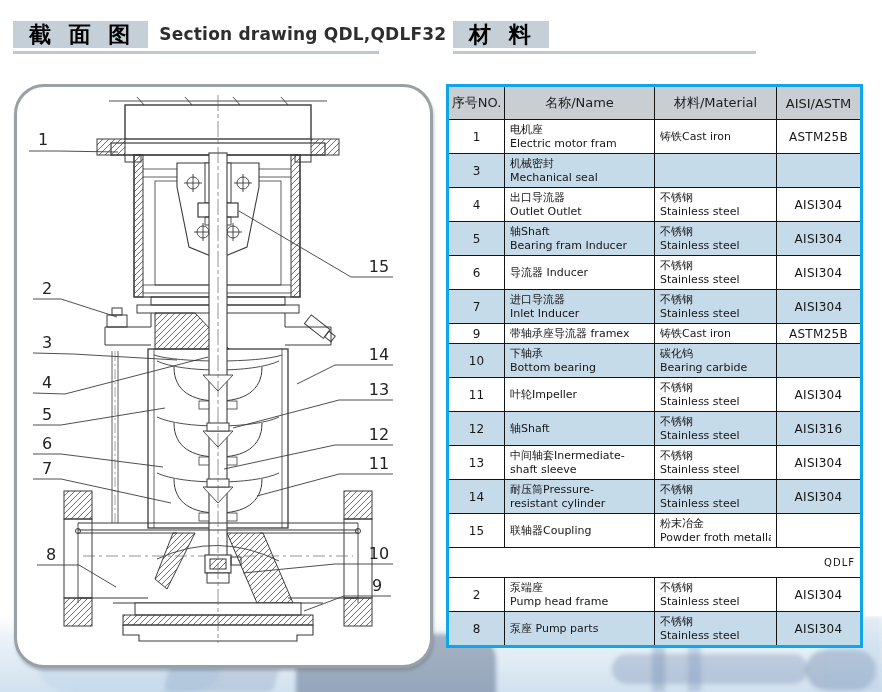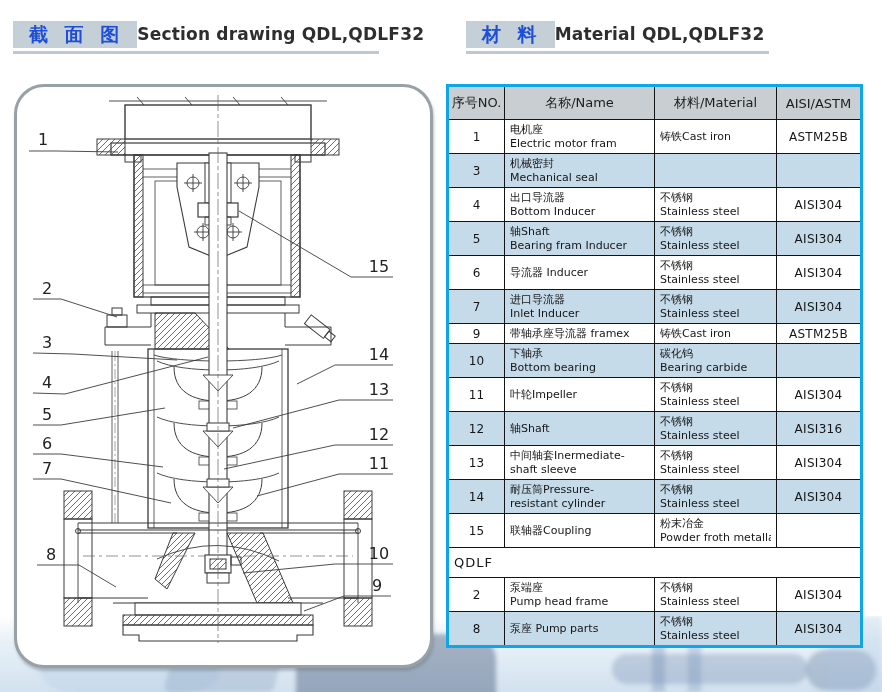--- a/index.html
+++ b/index.html
@@ -6,46 +6,46 @@
   body{
     width:882px;height:692px;position:relative;overflow:hidden;
     background:#ffffff;
     font-family:"DejaVu Sans","Liberation Sans",sans-serif;
     color:#222;
   }
   
   .hdr{position:absolute;top:17px;height:34px;border-bottom:3px solid var(--underline,#bcc9d3);
        display:flex;align-items:center;}
   .hdr-left{left:13px;width:366px;}
-  .hdr-right{left:466px;width:303px;}
-  .badge{display:inline-block;background:var(--badge,#c4cfd7);color:#1d4ed8;
-         font-size:19px;font-weight:bold;letter-spacing:5px;
+  .hdr-right{left:453px;width:303px;}
+  .badge{display:inline-block;background:var(--badge,#c4cfd7);color:#000000;
+         font-size:22px;font-weight:bold;letter-spacing:5px;
          padding:3px 13px 3px 16px;line-height:21px;white-space:nowrap;}
-  .hdr-title{font-size:17px;font-weight:bold;color:#2e2e2e;margin-left:0;white-space:nowrap;
+  .hdr-title{font-size:17px;font-weight:bold;color:#2e2e2e;margin-left:11px;white-space:nowrap;
              letter-spacing:.2px;}
   
   .panel{position:absolute;left:14px;top:84px;width:413px;height:578px;
          border:3px solid #98a1a6;border-radius:30px;background:#fff;z-index:2;
          box-shadow:1px 3px 3px rgba(110,120,130,.45);}
   .panel svg{display:block;width:100%;height:100%;}
   
   table.parts{position:absolute;left:446px;top:84px;width:414px;z-index:2;
         border-collapse:collapse;background:#fff;table-layout:fixed;}
   table.parts,table.parts td,table.parts th{border:1px solid #141414;}
   table.parts{border:3px solid #0ea5e9;}
   table.parts th{background:var(--hdrgray,#c8ced1);font-weight:normal;font-size:13px;
         height:28px;padding:2px 2px;color:#1c1c1c;}
   table.parts td{padding:2px 5px;font-size:12px;color:#161616;vertical-align:middle;}
   col.c-no{width:57px;} col.c-name{width:150px;} col.c-mat{width:122px;} col.c-aisi{width:85px;}
   td.no,td.aisi{text-align:center;}
   td.aisi{font-size:12.5px;letter-spacing:.3px;}
   tr.shade td{background:var(--rowblue,#c6dbea);}
   .l1{font-size:11px;line-height:15px;white-space:nowrap;overflow:hidden;}
   .l2{font-size:11px;line-height:14px;white-space:nowrap;overflow:hidden;}
-  tr.divider td{text-align:left;font-size:13px;height:25px;letter-spacing:1px;background:#fff;}
+  tr.divider td{text-align:right;font-size:10px;height:25px;letter-spacing:1px;background:#fff;}
   
   .photo{position:absolute;left:0;right:0;bottom:0;height:76px;z-index:0;overflow:hidden;
      background:linear-gradient(180deg,rgba(255,255,255,0) 0%,#eaf2f8 30%,#d2e1ef 100%);}
   .photo .shape{position:absolute;filter:blur(2px);}
   .ph-machine{left:296px;bottom:-6px;width:200px;height:64px;background:rgba(50,72,104,.38);
      border-radius:26px 26px 0 0;}
   .ph-block{left:168px;bottom:0;width:110px;height:38px;background:rgba(96,124,164,.22);
      transform:skewX(-14deg);border-radius:6px;}
   .ph-pipe{left:612px;bottom:8px;width:196px;height:30px;background:rgba(92,120,160,.28);
      border-radius:15px;}
@@ -60,21 +60,20 @@
 </head>
 <body style="--badge: #c4cfd7; --underline: #bcc9d3; --hdrgray: #c8ced1; --rowblue: #c6dbea;">
 
 <div class="hdr hdr-left">
   <span class="badge">截 面 图</span>
   <span class="hdr-title">Section drawing QDL,QDLF32</span>
 </div>
 
 <div class="hdr hdr-right">
   <span class="badge">材 料</span>
-  <span class="hdr-title">Material QDL,QDLF32</span>
 </div>
 
 <div class="panel">
 <svg viewBox="0 0 413 578">
   <defs>
     <pattern id="h" patternUnits="userSpaceOnUse" width="6" height="6">
       <path d="M0,6 L6,0" stroke="#4a4a4a" stroke-width="0.8" fill="none"></path>
     </pattern>
   </defs>
   <g fill="none" stroke="#3b3b3b" stroke-width="1">
@@ -260,21 +259,21 @@
         </td>
         <td class="mat">
           <div class="l1"></div>
         </td>
         <td class="aisi"></td>
       </tr>
       <tr>
         <td class="no">4</td>
         <td class="name">
           <div class="l1">出口导流器</div>
-          <div class="l2">Bottom Inducer</div>
+          <div class="l2">Outlet Outlet</div>
         </td>
         <td class="mat">
           <div class="l1">不锈钢</div>
           <div class="l2">Stainless  steel</div>
         </td>
         <td class="aisi">AISI304</td>
       </tr>
       <tr class="shade">
         <td class="no">5</td>
         <td class="name">

